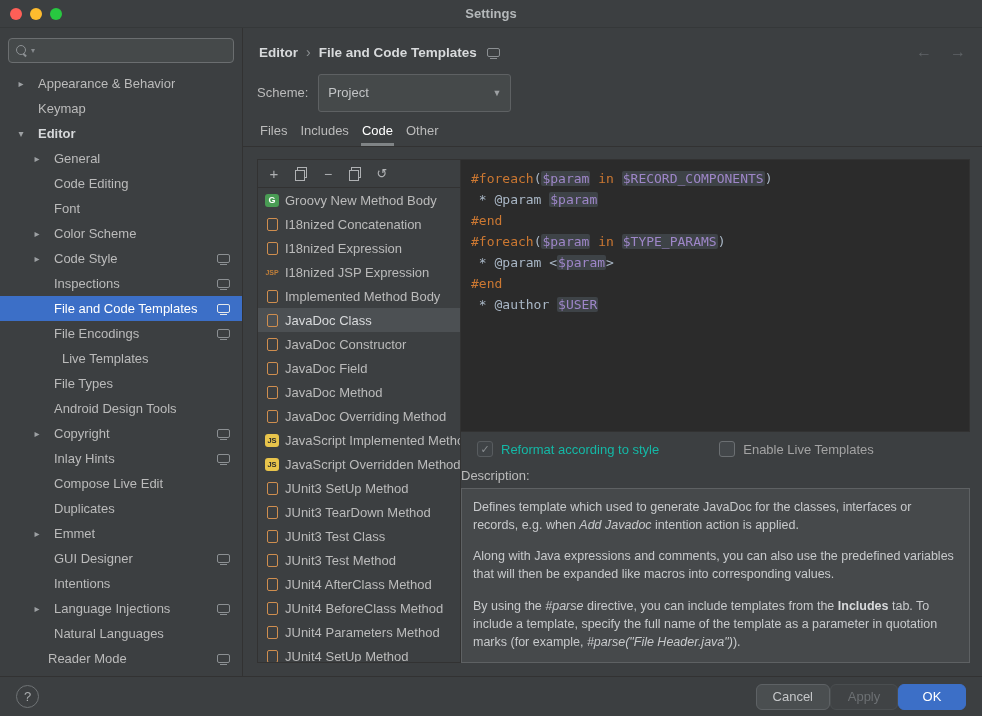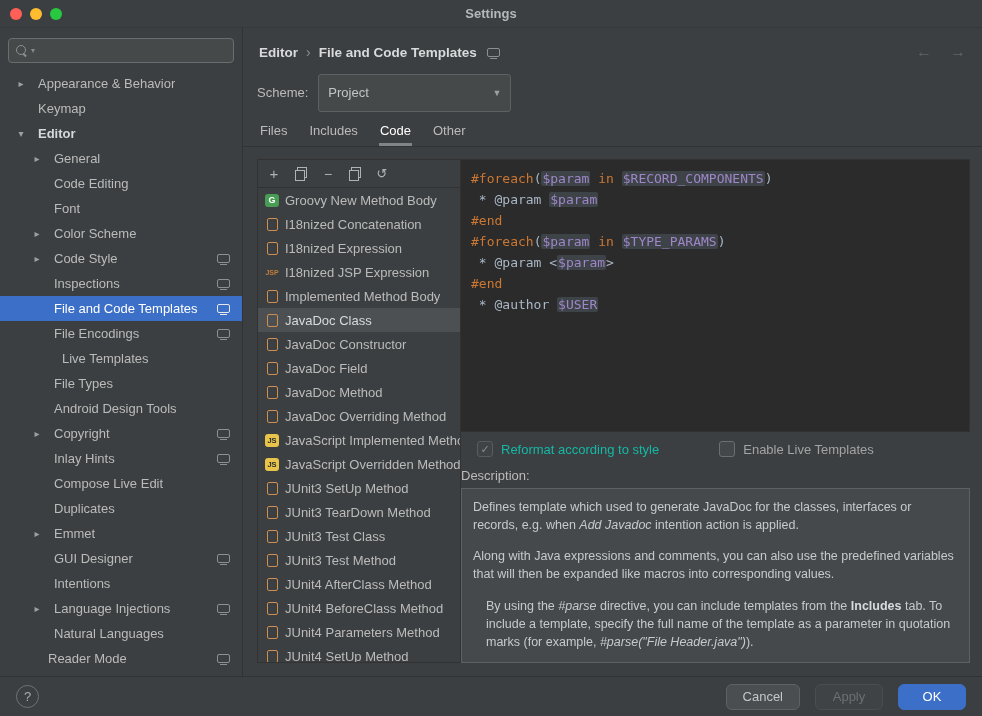--- a/index.html
+++ b/index.html
@@ -60,21 +60,21 @@
   .breadcrumb-row .screen-badge { margin-left: 2px; }
   .nav-arrows { margin-left: auto; display: flex; gap: 18px; color: #606467; font-size: 16px; }
 
   .scheme-row { margin: 18px 16px 0 14px; height: 25px; display: flex; align-items: center; }
   .scheme-label { margin-right: 10px; color: #BBBBBB; }
   .combo { width: 193px; height: 38px; background: #45494A; border: 1px solid #5E6163;
     border-radius: 3px; display: flex; align-items: center; padding: 0 9px; color: #C3C5C7; }
   .combo-chev { margin-left: auto; color: #9DA0A3; font-size: 9px; }
 
   .tabs-row { margin-top: 15px; padding: 0 16px; height: 27px; border-bottom: 1px solid #323232;
-    display: flex; gap: 20px; align-items: flex-end; }
+    display: flex; gap: 11px; align-items: flex-end; }
   .tab { padding: 5px 1px 8px; color: #BBBBBB; position: relative; cursor: default; }
   .tab.active { color: #FFFFFF; }
   .tab.active::after { content: ""; position: absolute; left: 0; right: 0; bottom: 0;
     height: 3px; background: #808486; }
 
   .content { margin: 12px 12px 0 14px; height: 504px; display: flex; min-height: 0; }
 
   
   .list-panel { width: 204px; flex: 0 0 204px; border: 1px solid #323232;
     display: flex; flex-direction: column; background: #3C3F41; overflow: hidden; }
@@ -122,31 +122,31 @@
     font-size: 11px; color: #D8DADC; }
   .opt.disabled .checkbox { border-color: #585C5F; background: #3F4346; color: #898D90; }
   .checkbox.checked::before { content: "✓"; }
   .opt-label { color: #a3a3a3; }
   .opt.disabled .opt-label { color: #14b8a6; }
 
   .desc-label { margin: 2px 2px 5px 0; color: #BBBBBB; }
   .desc-panel { flex: 1 1 auto; background: #46494B; border: 1px solid #5E6163;
     padding: 9px 11px; font-size: 12.5px; line-height: 1.45; color: #C7C9CB; overflow: hidden; }
   .desc-p { margin: 0 0 13px 0; }
-  .desc-p:last-child { margin-bottom: 0; margin-left: 13px; }
+  .desc-p:last-child { margin-bottom: 0; }
   .it { font-style: italic; }
   .bd { font-weight: bold; color: #D8DADC; }
 
   
   .footer { height: 40px; flex: 0 0 40px; border-top: 1px solid #323232;
     display: flex; align-items: center; padding: 0 16px; }
   .help-btn { width: 23px; height: 23px; border-radius: 50%; border: 1px solid #6F7375;
     color: #A9ACAE; display: flex; align-items: center; justify-content: center;
     font-size: 13px; cursor: default; }
-  .footer-buttons { margin-left: auto; display: flex; gap: 15px; }
+  .footer-buttons { margin-left: auto; display: flex; }
   .btn { min-width: 68px; height: 26px; border-radius: 6px; display: flex;
     align-items: center; justify-content: center; padding: 0 16px; font-size: 13px; cursor: default; }
   .btn.normal { background: #4A4E50; border: 1px solid #5E6265; color: #C5C7C9; }
   .btn.disabled { background: #404345; border: 1px solid #4A4E50; color: #6C7073; }
   .btn.primary { background: #3C6FC7; border: 1px solid #3C6FC7; color: #FFFFFF; }
 </style>
 </head>
 <body>
 
 <div class="window">

